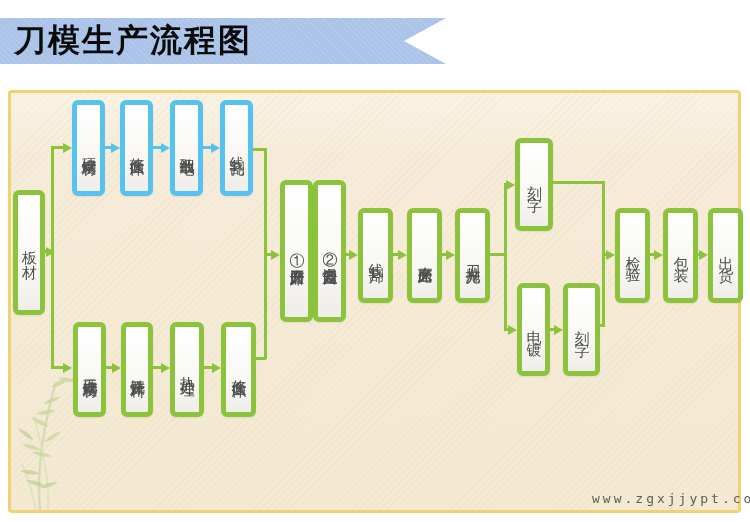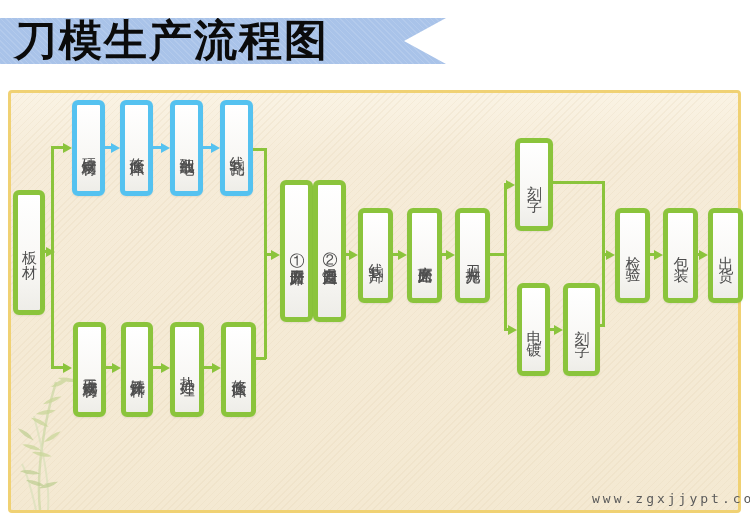--- a/index.html
+++ b/index.html
@@ -8,21 +8,21 @@
 
   
   .banner {
     position: absolute; left: 0; top: 18px; width: 446px; height: 46px;
     background: #a9c3e9;
     background-image: repeating-linear-gradient(45deg, rgba(255,255,255,0.12) 0 1px, transparent 1px 4px);
     clip-path: polygon(0 0, 446px 0, 404px 50%, 446px 100%, 0 100%);
     display: flex; align-items: center;
   }
   .banner-title {
-    margin-left: 14px; font-size: 43px; font-weight: bold; color: #0b0b0b;
+    margin-left: 14px; font-size: 32px; font-weight: bold; color: #0b0b0b;
     letter-spacing: 2px; font-family: "DejaVu Sans", sans-serif; white-space: nowrap;
   }
 
   
   .panel {
     position: absolute; left: 8px; top: 90px; width: 733px; height: 423px;
     border: 3px solid #f0d173; border-radius: 4px;
     background: linear-gradient(180deg, #faf3e4 0%, #f6ecd9 15%, #f4e9d2 100%);
   }
   .panel-texture {

